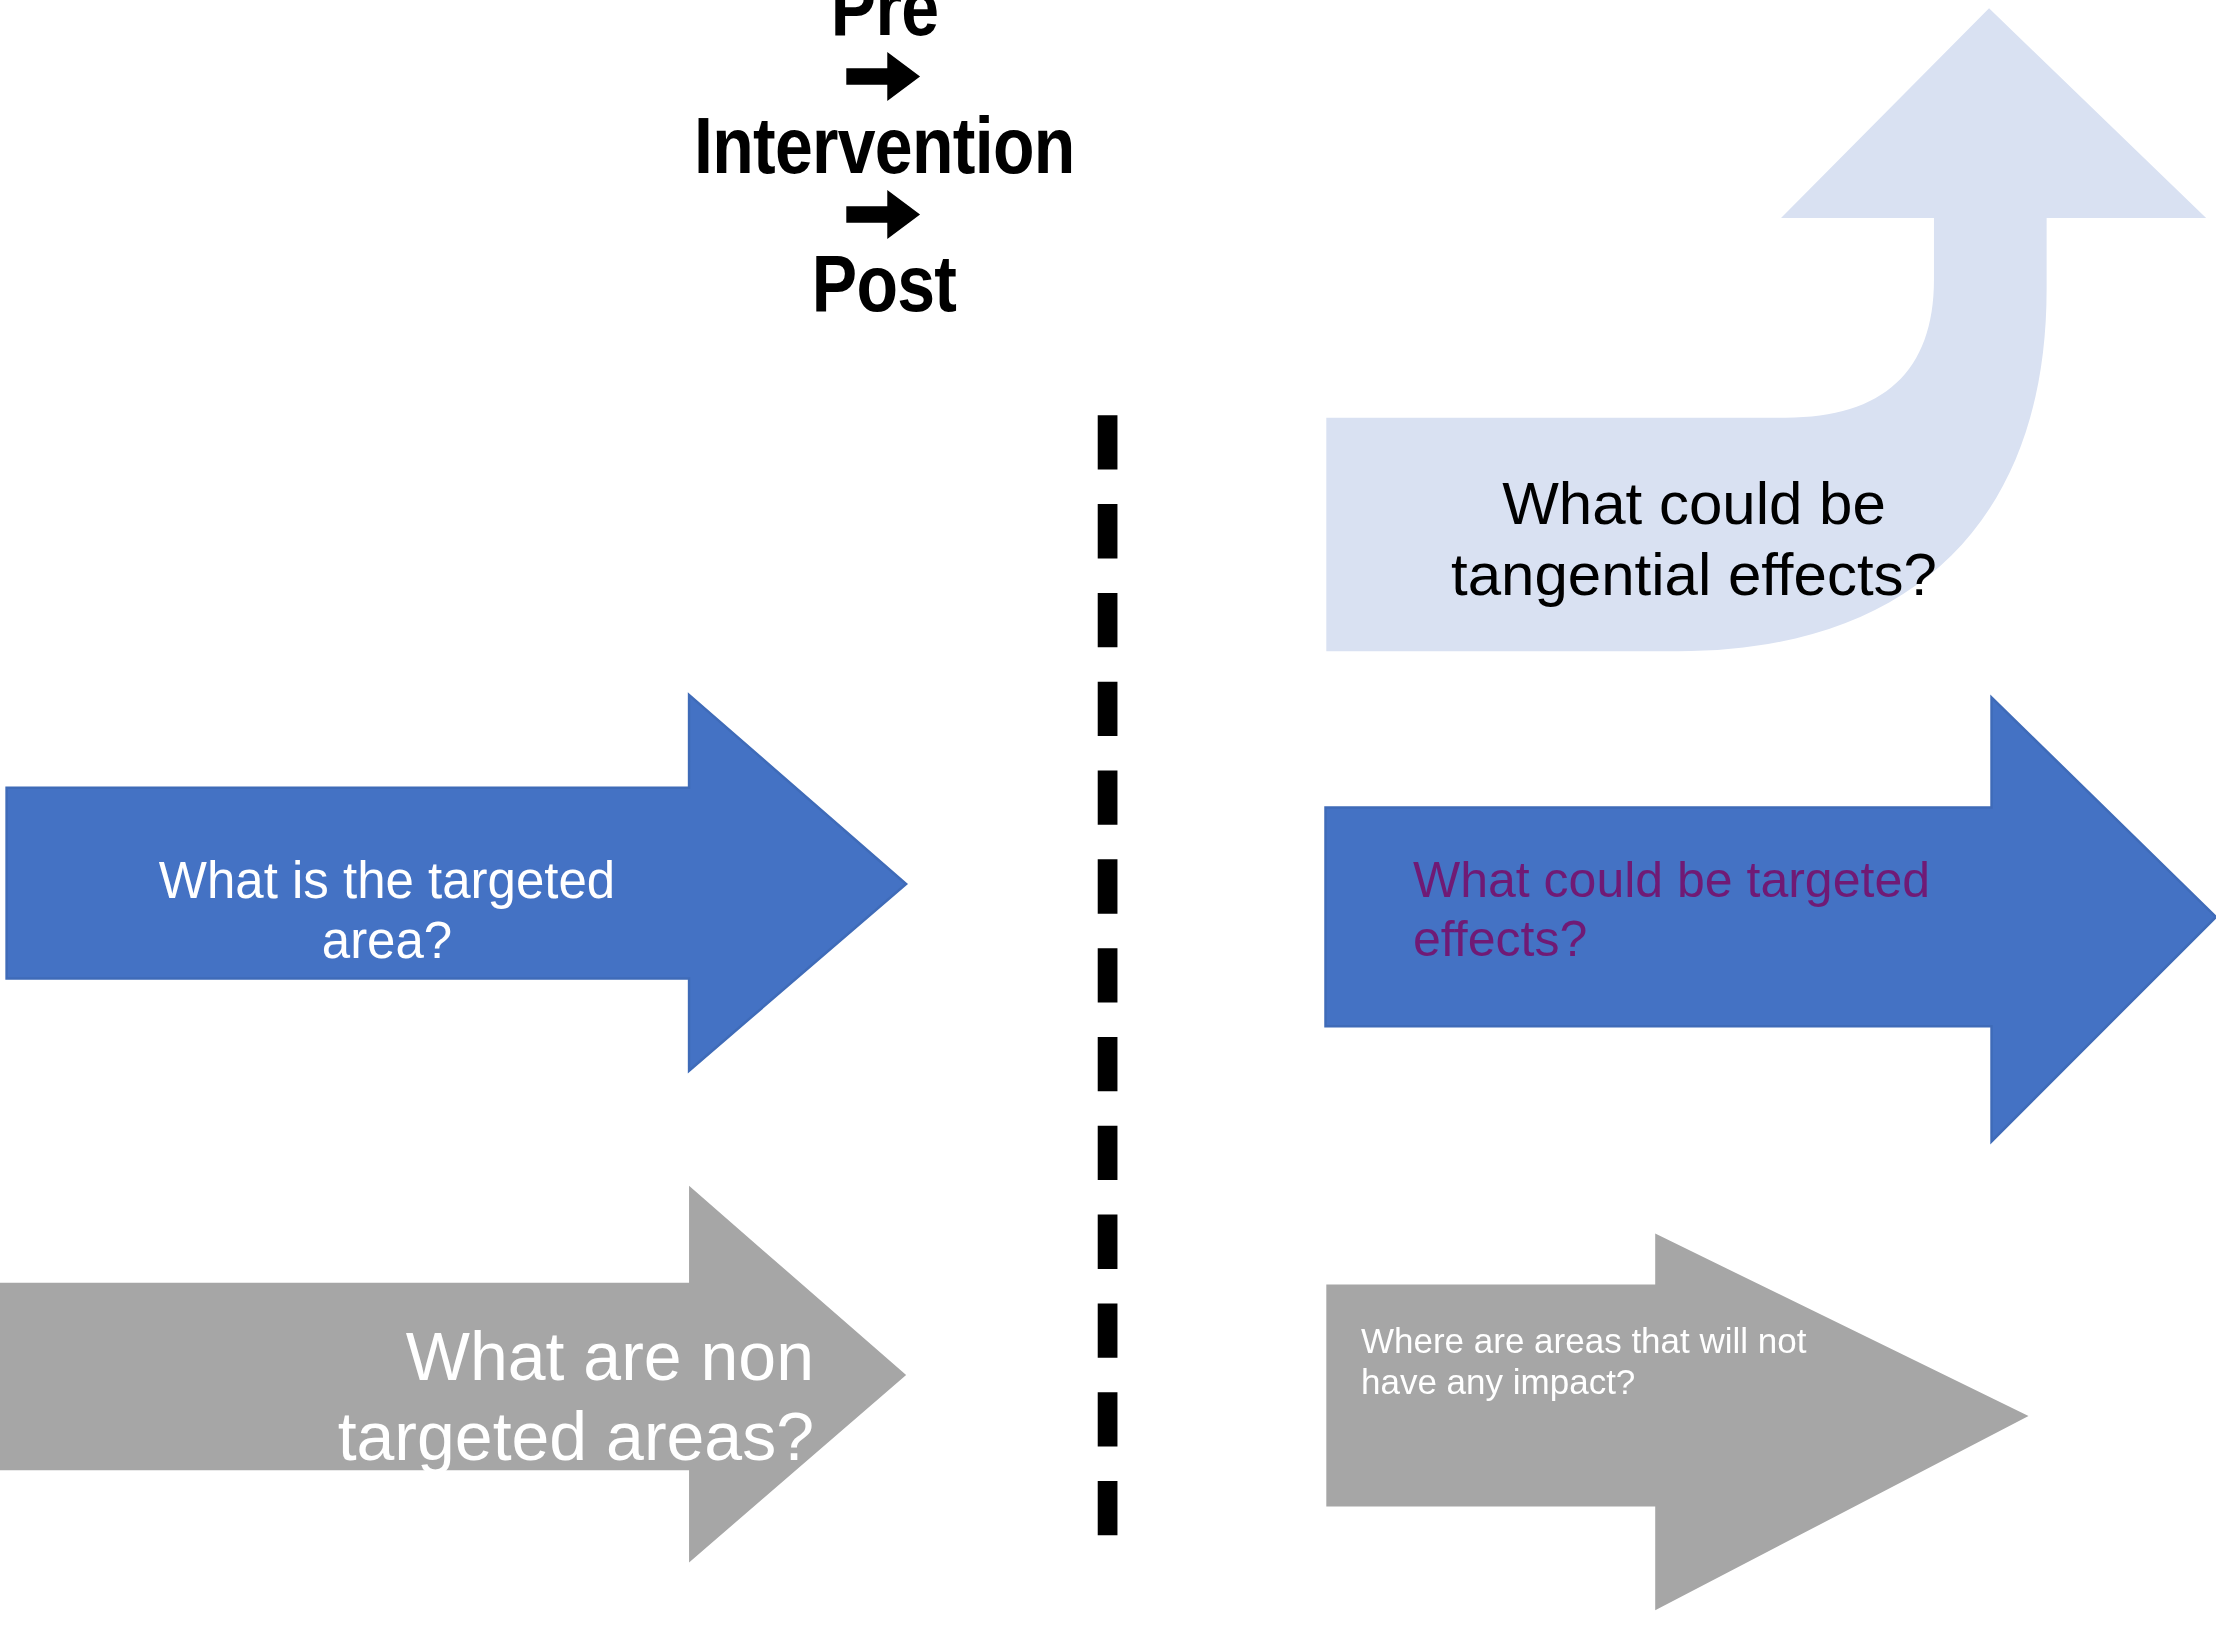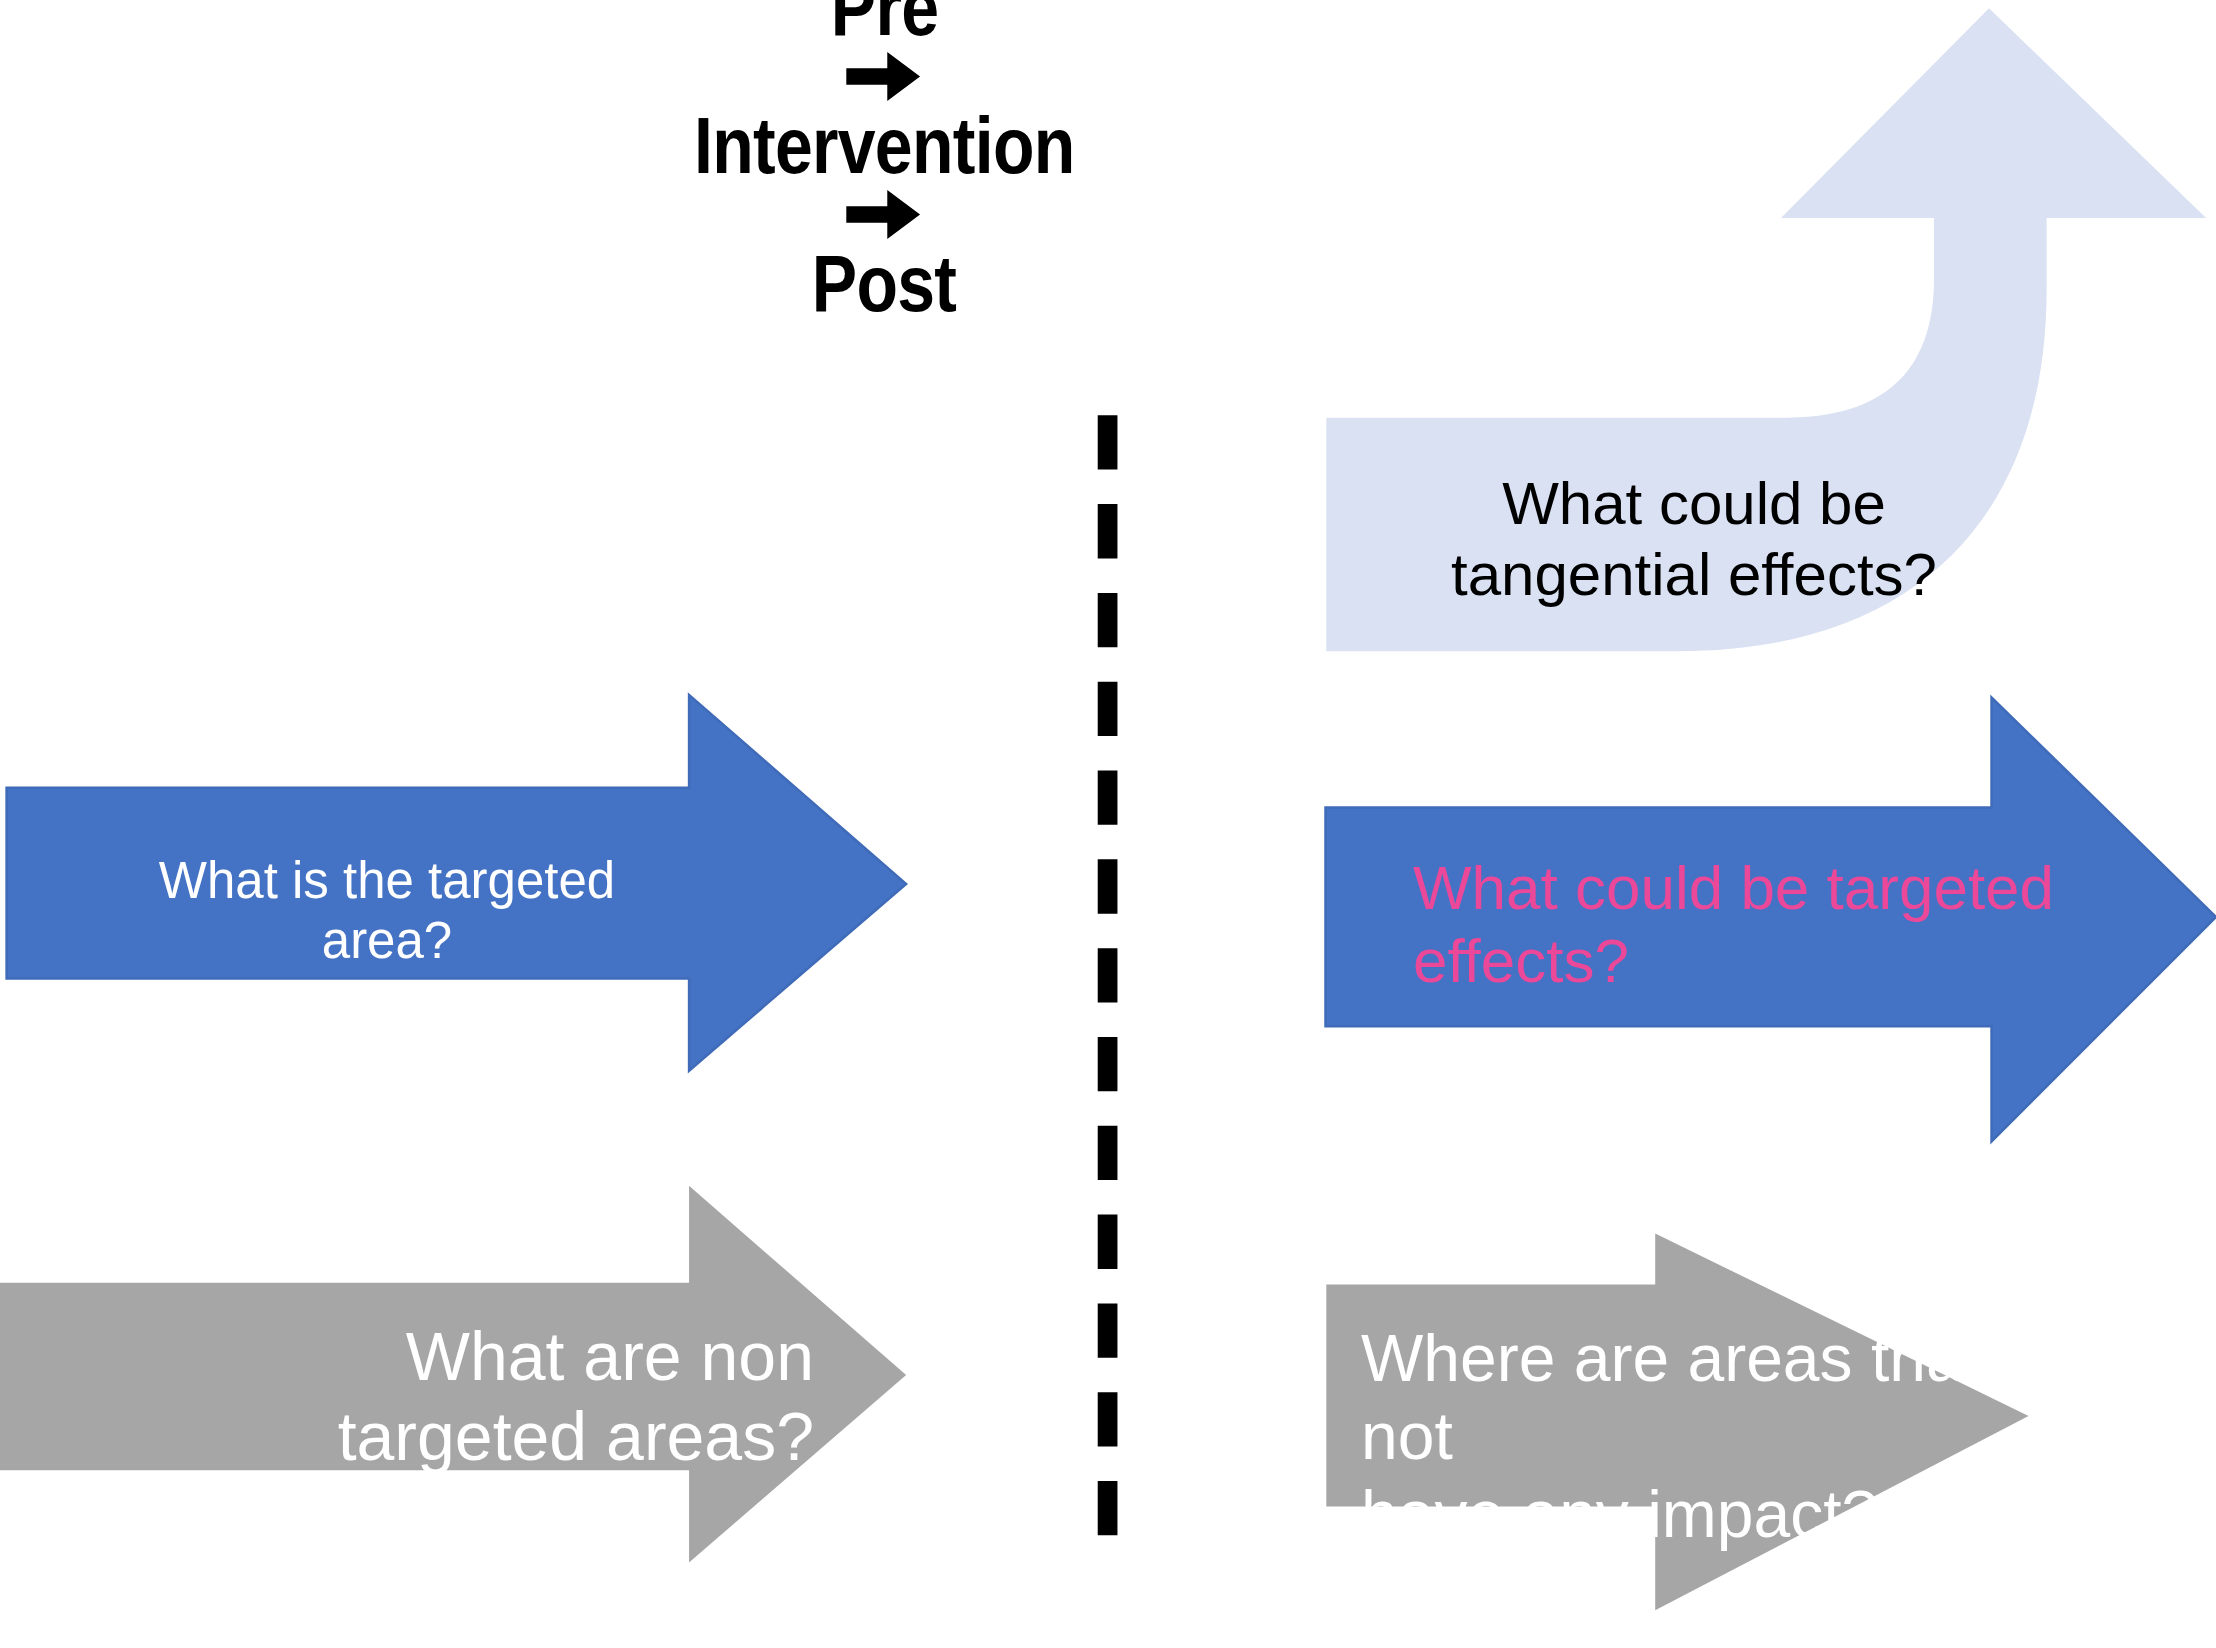--- a/index.html
+++ b/index.html
@@ -74,37 +74,37 @@
     width: 576px;
     text-align: center;
     font-size: 51px;
     color: #ffffff;
   }
   .txt-blue-right {
     left: 1413px;
     top: 851px;
     width: 674px;
     text-align: left;
-    font-size: 62px;
-    color: #ec4899;
+    font-size: 50px;
+    color: #701a75;
   }
   .txt-gray-left {
     left: 238px;
     top: 1316px;
     width: 576px;
     text-align: right;
     font-size: 68px;
     color: #ffffff;
   }
   .txt-gray-right {
     left: 1361px;
     top: 1320px;
     width: 740px;
     text-align: left;
-    font-size: 66px;
+    font-size: 35px;
     color: #ffffff;
   }
   .txt-tangential {
     left: 1431px;
     top: 469px;
     width: 526px;
     text-align: center;
     font-size: 60px;
     color: #000000;
   }

